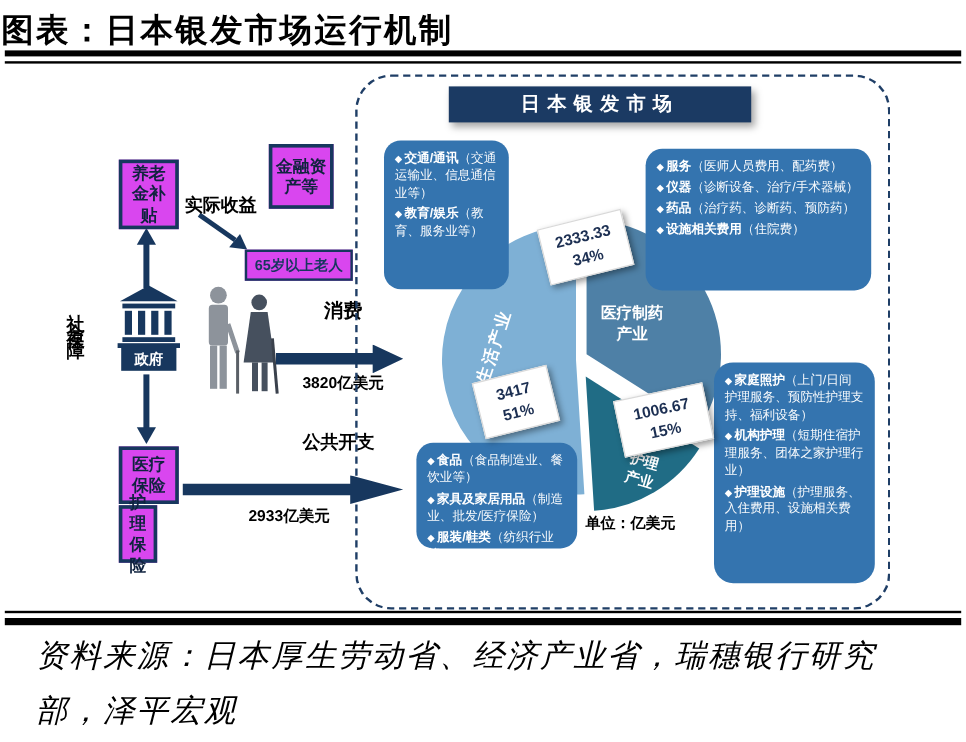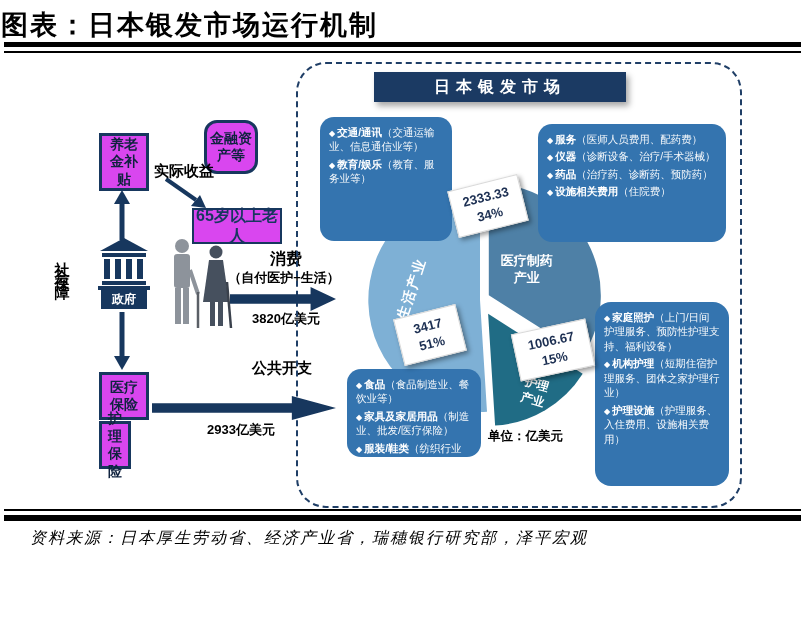--- a/index.html
+++ b/index.html
@@ -6,34 +6,34 @@
   .page{position:relative;width:805px;height:618px;background:#fff;overflow:hidden;
         font-family:"Liberation Sans",sans-serif;}
   .title{position:absolute;top:6px;left:0;width:805px;text-align:left;margin:1px;
          font-family:"Liberation Serif",serif;font-size:27px;font-weight:700;letter-spacing:2px;color:#000;}
   .rule{position:absolute;left:4px;right:4px;background:#000;}
   .rule.t1{top:42px;height:5px;}
   .rule.t2{top:51px;height:2px;}
   .rule.b1{top:509px;height:2px;}
   .rule.b2{top:515px;height:6px;}
   .source{position:absolute;top:524px;left:30px;right:25px;margin:0;
-          font-family:"Liberation Serif",serif;font-style:italic;font-size:16px;
+          font-family:"Liberation Serif",serif;font-style:italic;font-size:26px;
           letter-spacing:2px;line-height:1.75;color:#000;}
 
   
   .vtext{position:absolute;left:52px;top:250px;height:120px;writing-mode:vertical-rl;text-orientation:upright;
          font-size:15px;font-weight:700;letter-spacing:7px;color:#000;}
   .flow-box{position:absolute;box-sizing:border-box;background:#d946ef;border:3px solid #17375E;
             display:flex;align-items:center;justify-content:center;text-align:center;
             font-size:14px;font-weight:700;line-height:1.25;color:#10233f;padding:2px;z-index:2;}
   .pension{left:99px;top:133px;width:50px;height:58px;}
-  .financial{left:204px;top:120px;width:54px;height:54px;border-radius:13px;}
+  .financial{left:224px;top:120px;width:54px;height:54px;}
   .medins{left:99px;top:372px;width:50px;height:48px;}
   .careins{left:99px;top:421px;width:32px;height:48px;}
-  .elderly{left:192px;top:208px;width:90px;height:36px;font-size:16px;color:#17375E;border-width:2.5px;}
+  .elderly{left:204px;top:208px;width:90px;height:26px;font-size:12px;color:#17375E;border-width:2.5px;}
   .gov-label{position:absolute;left:101px;top:290px;width:46px;height:19px;background:#17375E;color:#fff;
              display:flex;align-items:center;justify-content:center;font-size:12px;font-weight:700;z-index:2;}
   .lbl{position:absolute;font-weight:700;color:#000;text-align:center;z-index:2;}
   .actual-income{left:147px;top:162px;width:74px;font-size:15px;}
   .cons-title{left:236px;top:249px;width:100px;font-size:16px;}
   .cons-sub{left:226px;top:269px;width:116px;font-size:13px;}
   .cons-amount{left:236px;top:310px;width:100px;font-size:13px;}
   .pub-title{left:224px;top:359px;width:116px;font-size:15px;}
   .pub-sub{left:224px;top:378px;width:116px;font-size:13px;}
   .pub-amount{left:186px;top:421px;width:110px;font-size:13px;}
@@ -44,21 +44,21 @@
   .overlay{position:absolute;left:0;top:0;z-index:1;pointer-events:none;}
 
   
   .market{position:absolute;left:296px;top:62px;width:446px;height:446px;box-sizing:border-box;
           border:2.5px dashed #1F3E66;border-radius:30px;z-index:2;}
   .market-header{position:absolute;left:76px;top:8px;width:252px;height:30px;background:#1B3A63;color:#fff;
           display:flex;align-items:center;justify-content:center;font-size:16px;font-weight:700;
           letter-spacing:6px;box-shadow:3px 4px 6px rgba(0,0,0,.35);z-index:4;}
   .callout{position:absolute;box-sizing:border-box;background:#3474AF;border-radius:14px;color:#fff;
            padding:8px 9px;font-size:10.5px;line-height:1.38;z-index:3;}
-  .c-tl{left:22px;top:53px;width:132px;height:124px;}
+  .c-tl{left:22px;top:53px;width:104px;height:124px;}
   .c-tr{left:240px;top:60px;width:188px;height:118px;}
   .c-bl{left:49px;top:305px;width:134px;height:88px;}
   .c-br{left:297px;top:238px;width:134px;height:184px;border-radius:16px;}
   .ci{margin-bottom:3px;}
   .b{font-size:8px;margin-right:2px;}
   .term{font-weight:700;}
   .detail{font-weight:400;opacity:.96;}
   .pie{position:absolute;left:42px;top:96px;z-index:1;}
   .pie text{font-weight:700;fill:#fff;}
   .sticker{position:absolute;background:#fff;border:1px solid #d9d9d9;box-shadow:2px 3px 5px rgba(0,0,0,.4);
@@ -81,21 +81,20 @@
   <div class="vtext">社会保障</div>
   <div class="flow-box pension">养老金补贴</div>
   <div class="flow-box financial">金融资产等</div>
   <div class="lbl actual-income">实际收益</div>
   <div class="flow-box elderly">65岁以上老人</div>
   <div class="gov-label">政府</div>
   <div class="flow-box medins">医疗保险</div>
   <div class="flow-box careins">护理保险</div>
 
   <div class="lbl cons-title">消费</div>
-  <div class="lbl cons-sub">（自付医护+生活）</div>
   <div class="block-arrow cons-arrow"></div>
   <div class="lbl cons-amount">3820亿美元</div>
 
   <div class="lbl pub-title">公共开支</div>
   <div class="block-arrow pub-arrow"></div>
   <div class="lbl pub-amount">2933亿美元</div>
 
   <svg class="overlay" width="805" height="618" viewBox="0 0 805 618">
     <g>
       <line x1="122" y1="240" x2="122" y2="200" stroke="#17375E" stroke-width="5"></line>

